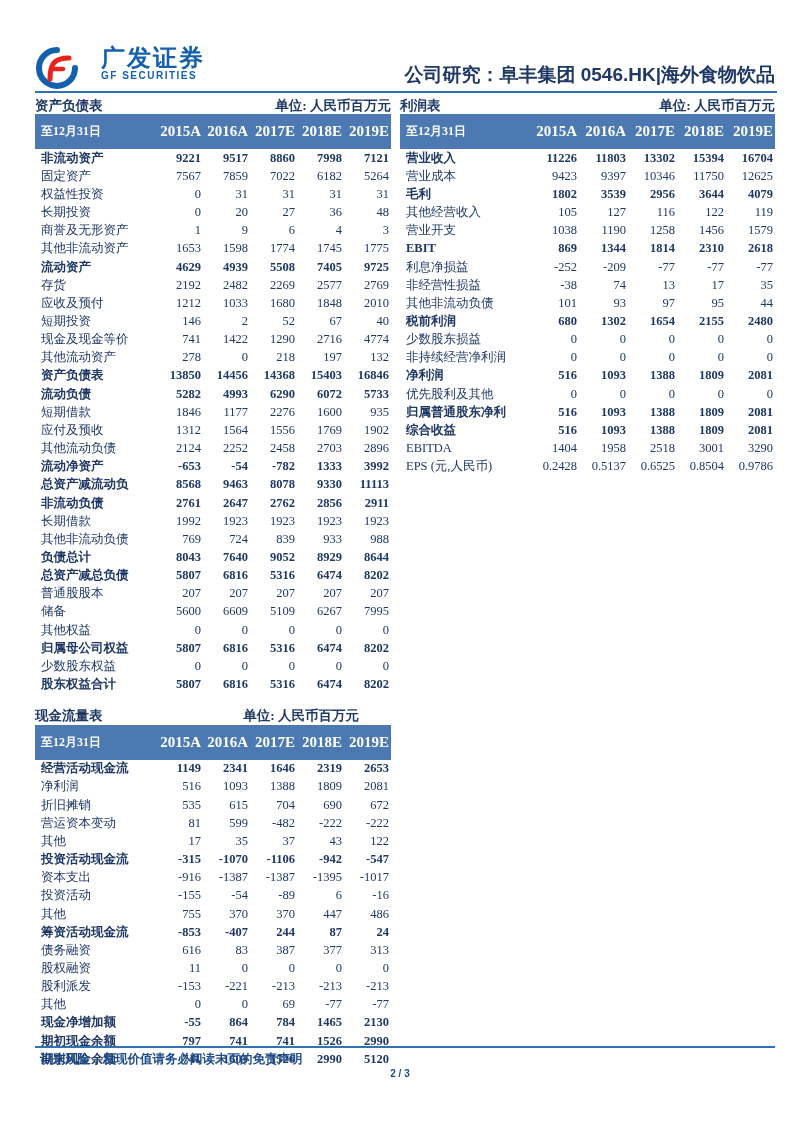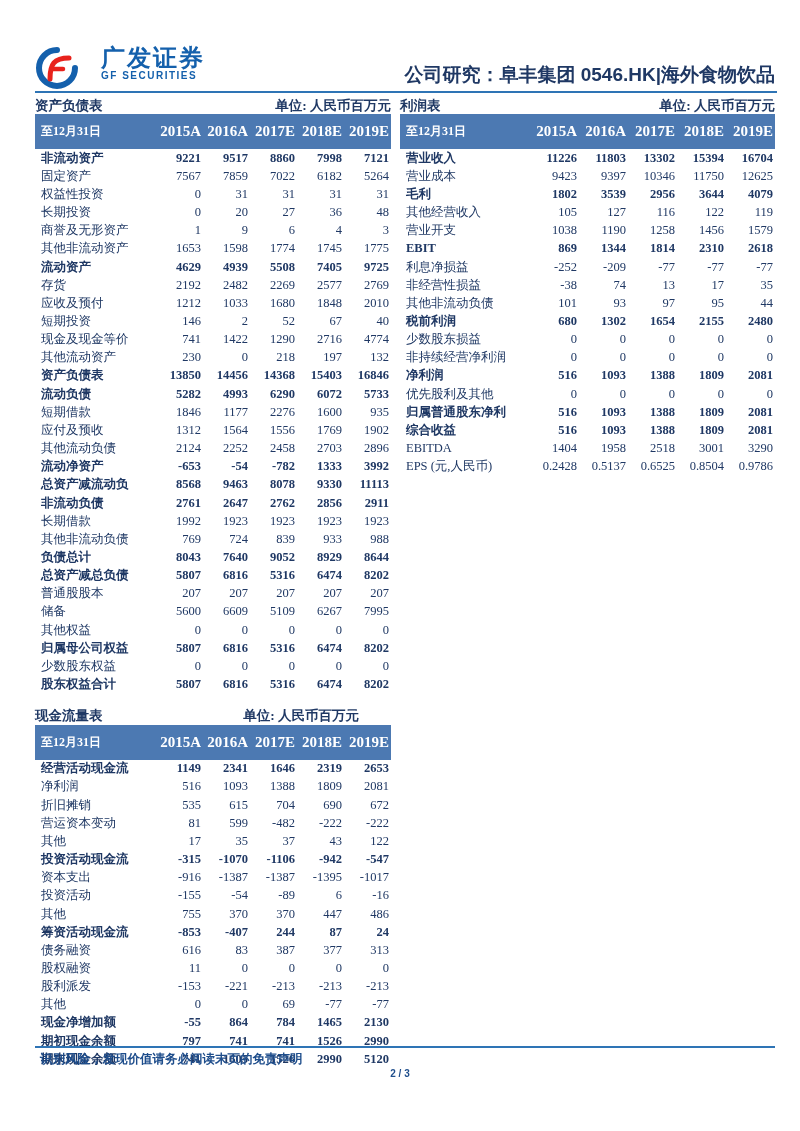--- a/index.html
+++ b/index.html
@@ -174,21 +174,21 @@
             <div class="t-row">
               <span class="t-label">现金及现金等价</span>
               <span class="t-val">741</span>
               <span class="t-val">1422</span>
               <span class="t-val">1290</span>
               <span class="t-val">2716</span>
               <span class="t-val">4774</span>
             </div>
             <div class="t-row">
               <span class="t-label">其他流动资产</span>
-              <span class="t-val">230</span>
+              <span class="t-val">278</span>
               <span class="t-val">0</span>
               <span class="t-val">218</span>
               <span class="t-val">197</span>
               <span class="t-val">132</span>
             </div>
             <div class="t-row b">
               <span class="t-label">资产负债表</span>
               <span class="t-val">13850</span>
               <span class="t-val">14456</span>
               <span class="t-val">14368</span>

